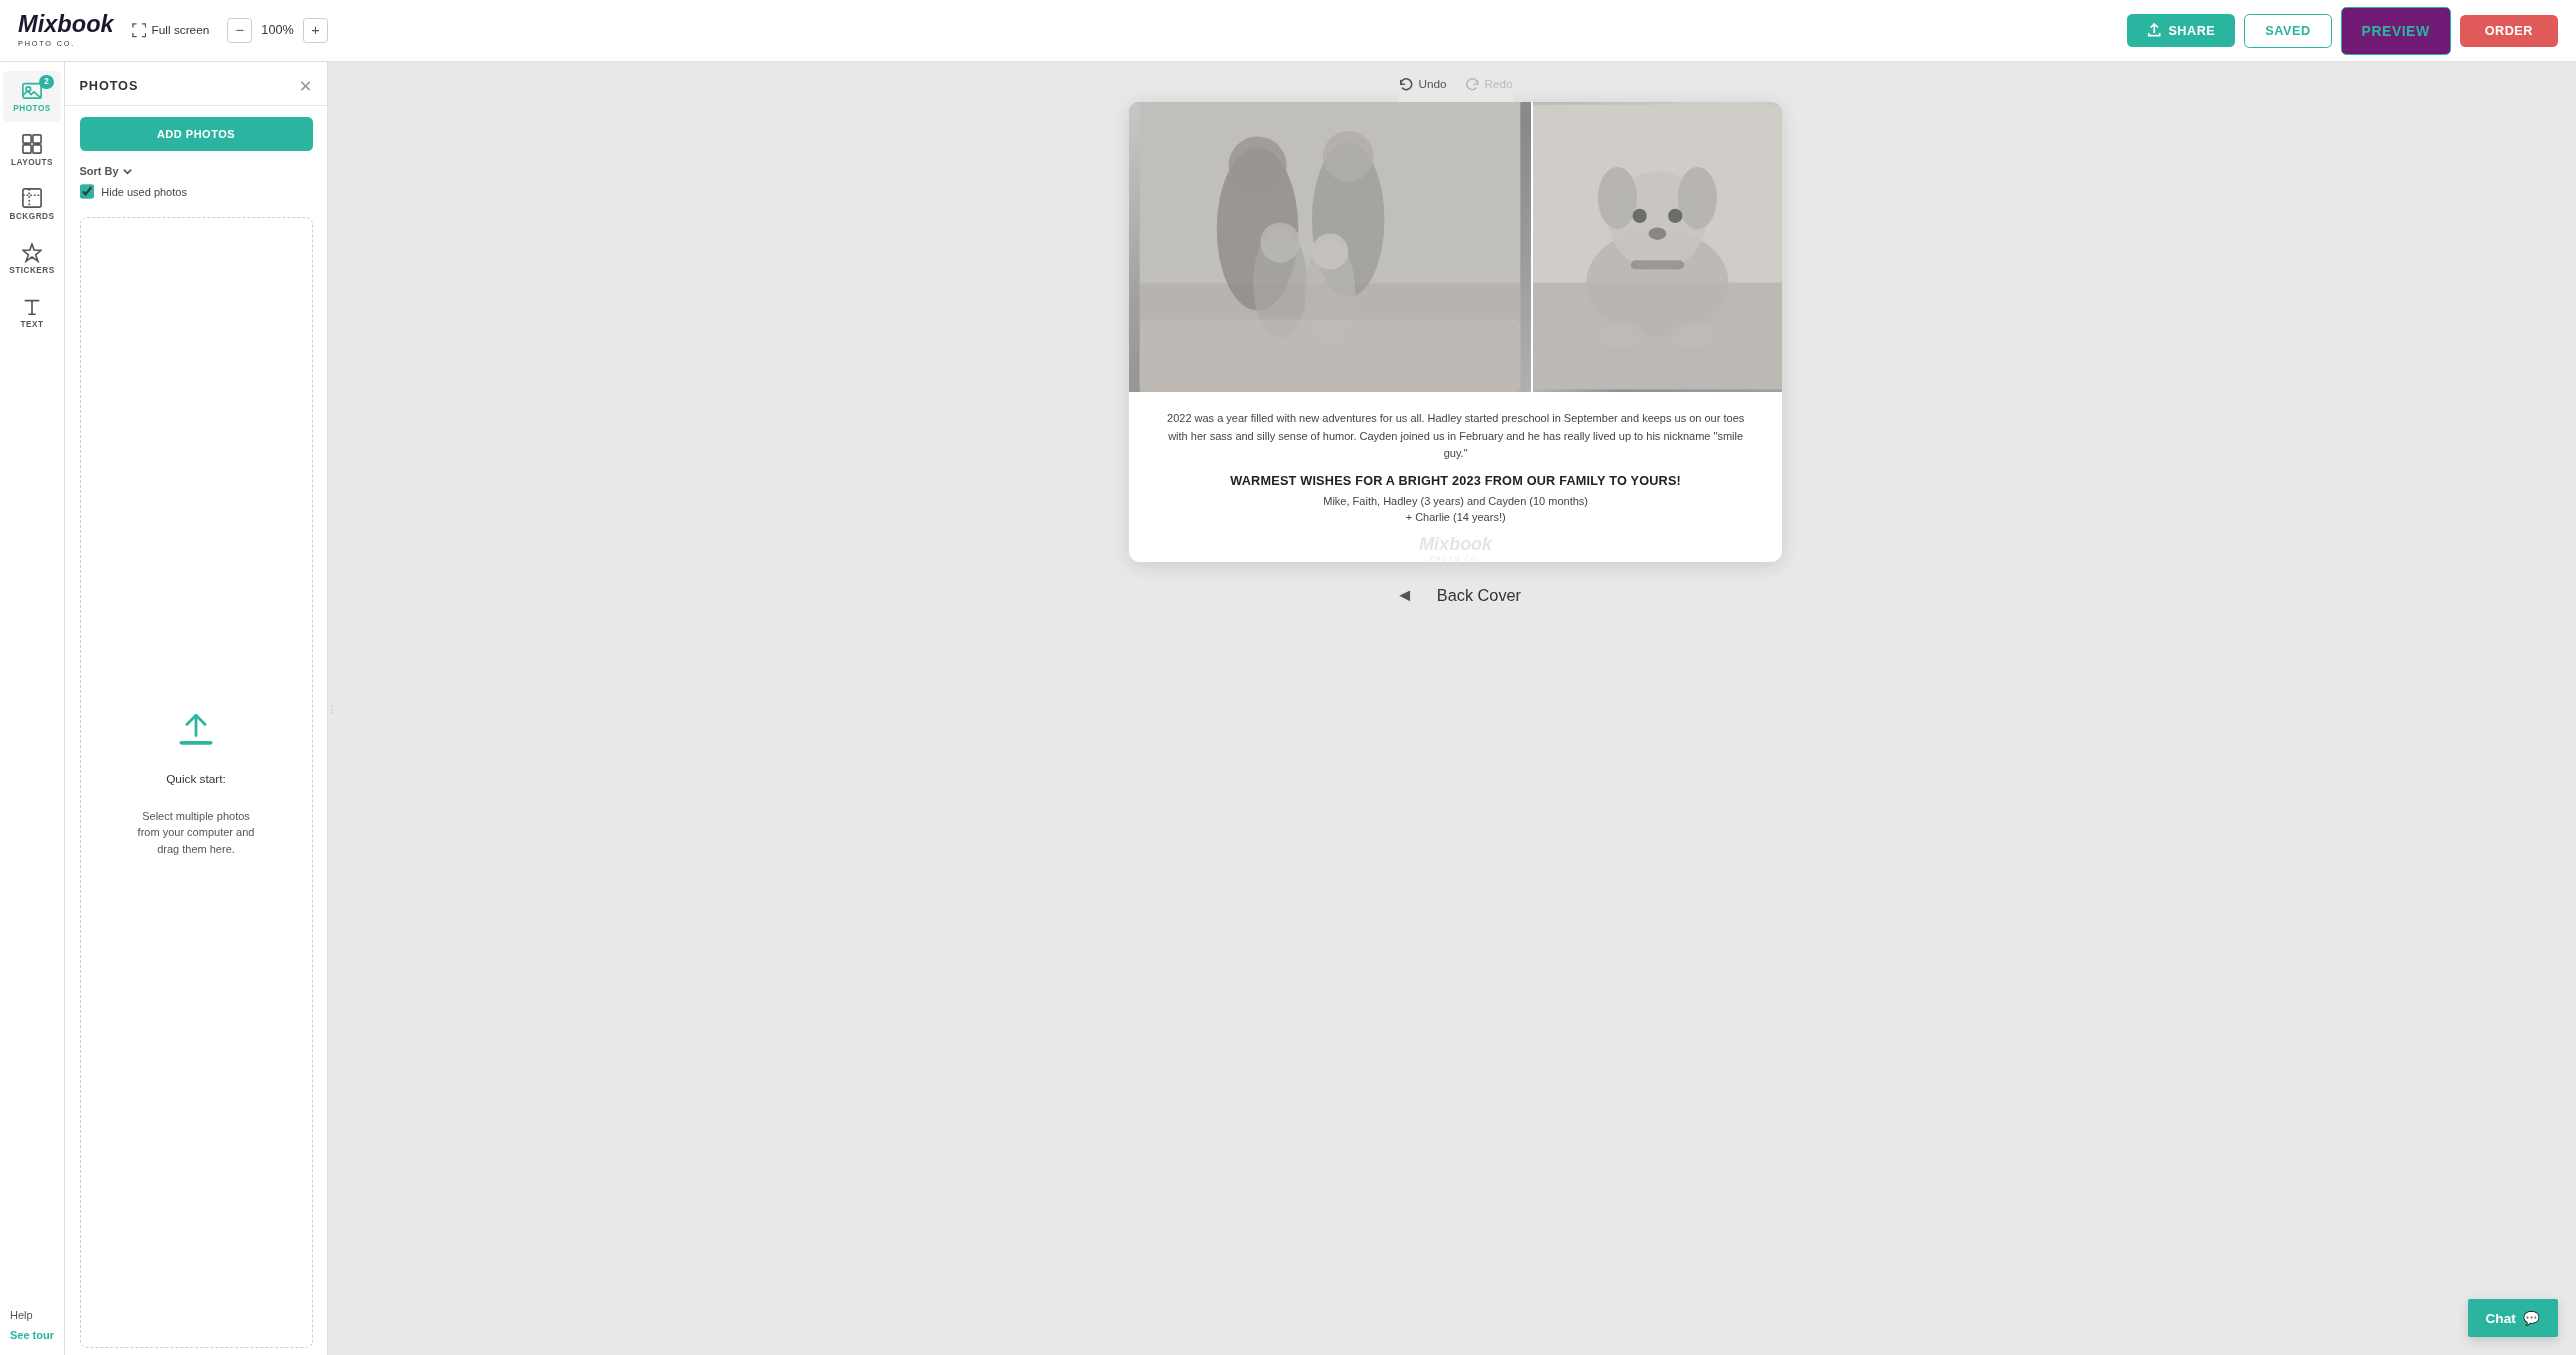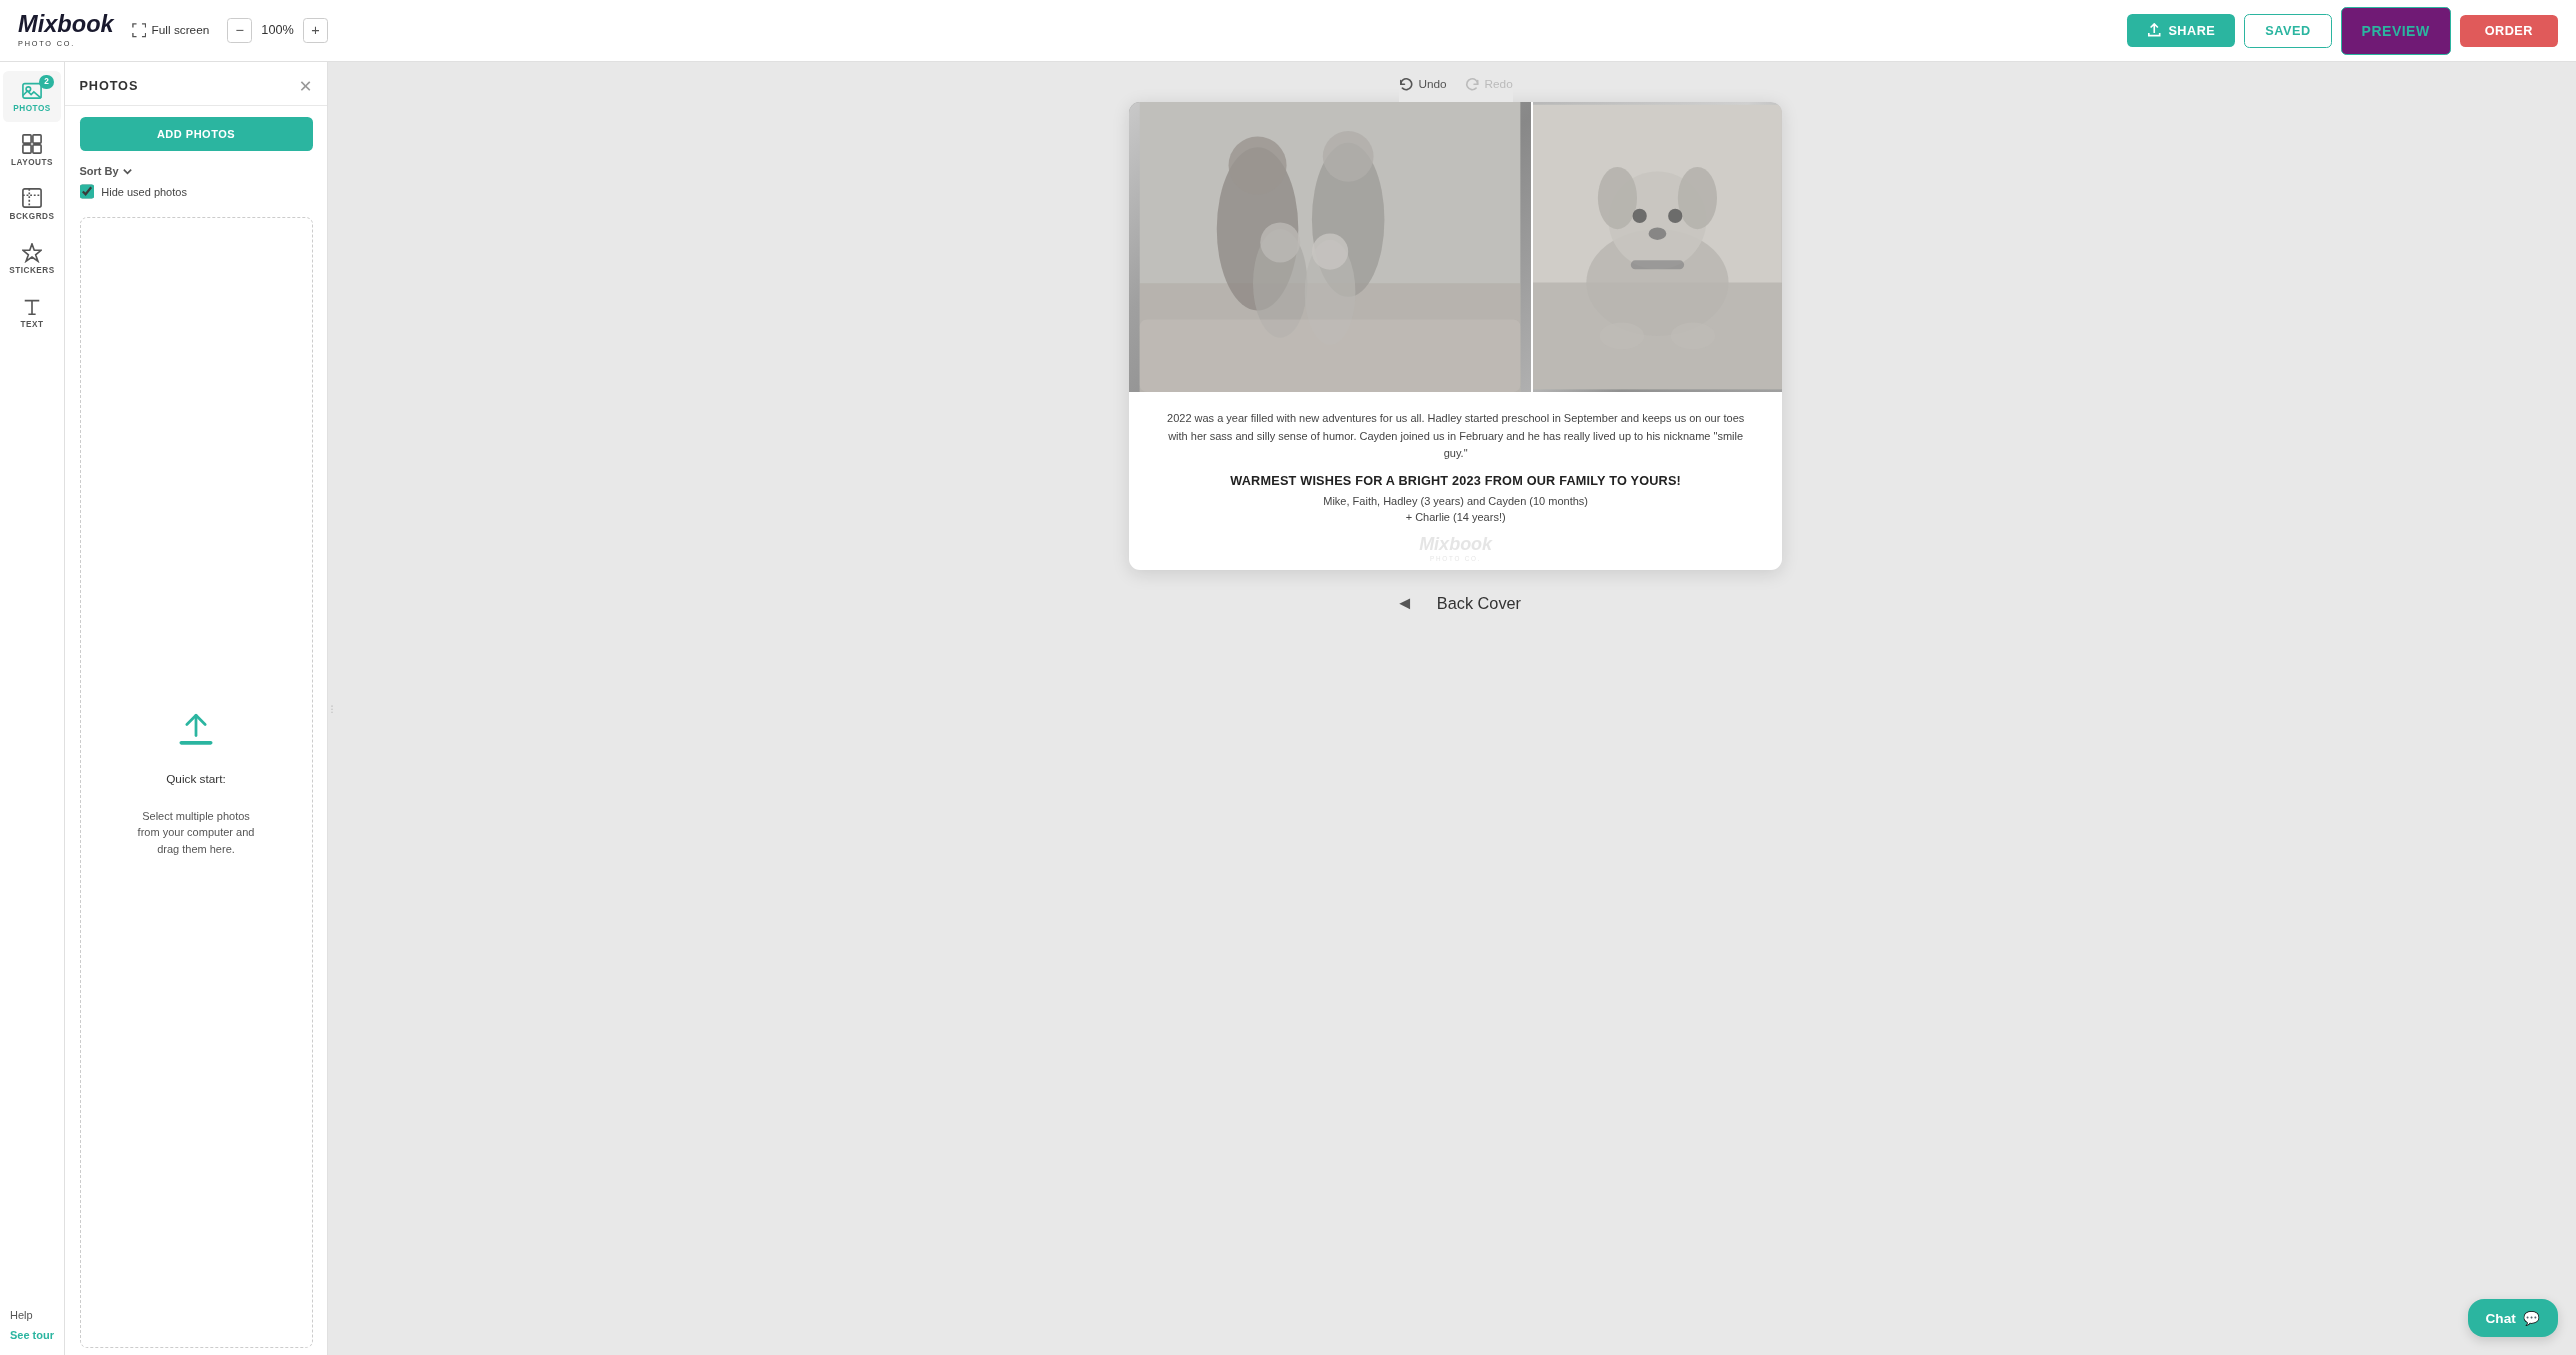--- a/index.html
+++ b/index.html
@@ -156,21 +156,21 @@
     .family-photo {
       width: 100%; height: 100%;
       background: linear-gradient(135deg, #c9c9c9 0%, #a0a0a0 30%, #888 60%, #b0b0b0 100%);
       position: relative; overflow: hidden;
     }
     .dog-photo {
       width: 100%; height: 100%;
       background: linear-gradient(135deg, #b8b8b8 0%, #d0d0d0 40%, #909090 70%, #a0a0a0 100%);
     }
 
-    .card-text { padding: 18px 36px 8px; text-align: center; }
+    .card-text { padding: 18px 36px 0; text-align: center; }
     .card-body-text { font-size: 11px; color: #444; line-height: 1.6; margin-bottom: 11px; }
     .card-headline { font-size: 12.7px; font-weight: 800; color: #222; margin-bottom: 7.3px; letter-spacing: 0.2px; }
     .card-names { font-size: 11px; color: #444; margin-bottom: 3.6px; }
     .card-charlie { font-size: 11px; color: #444; margin-bottom: 11px; }
     .card-logo { color: #ccc; font-size: 16.3px; font-style: italic; font-weight: 800; opacity: 0.5; }
     .card-logo-sub { font-size: 6.3px; letter-spacing: 0.9px; color: #ccc; opacity: 0.5; }
 
     
     .page-nav {
       display: flex; align-items: center; gap: 18px;
@@ -178,21 +178,21 @@
     }
     .nav-arrow {
       background: none; border: none; cursor: pointer;
       font-size: 18px; color: #555; padding: 5.4px;
     }
     .page-label { font-size: 16.3px; color: #333; font-weight: 500; }
 
     
     .chat-btn {
       position: fixed; bottom: 18px; right: 18px;
-      background: #2bb5a0; color: #fff; border: none; border-radius: 16px;
+      background: #2bb5a0; color: #fff; border: none; border-radius: 2px;
       padding: 11px 18px; font-size: 13.6px; font-weight: 600; cursor: pointer;
       display: flex; align-items: center; gap: 7.3px;
       box-shadow: 0 3.6px 11px rgba(0,0,0,0.15);
       z-index: 1000;
     }
   </style>
 </head>
 <body>
 
 <header class="header">

